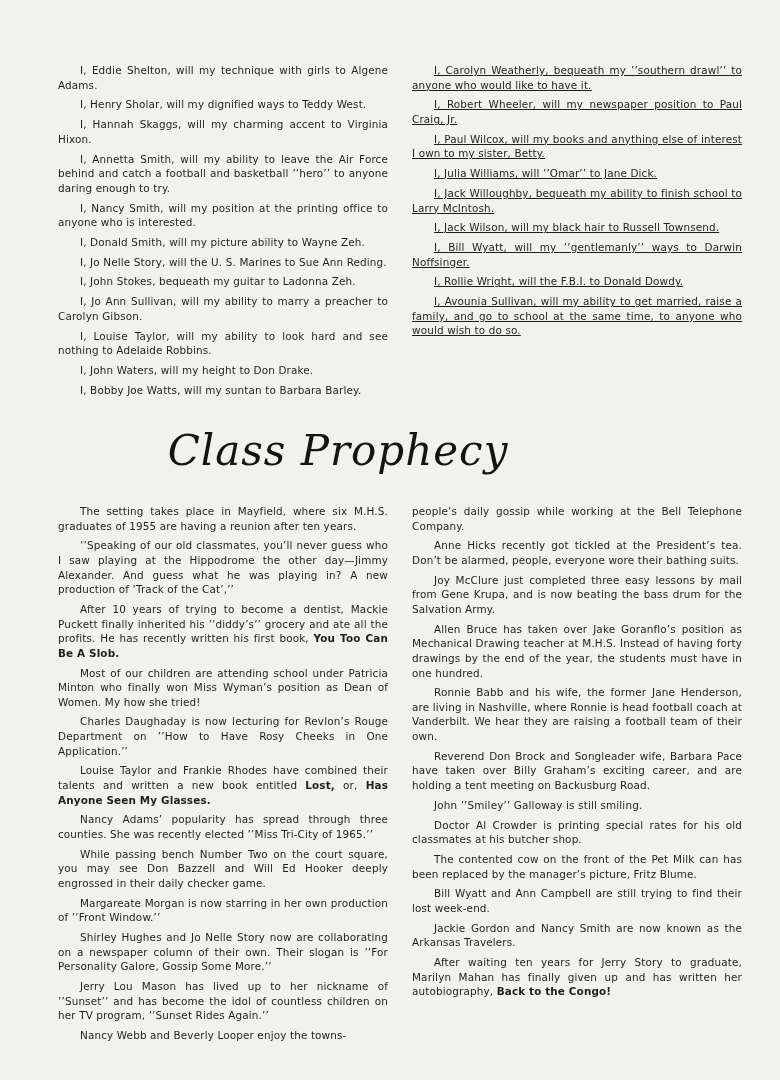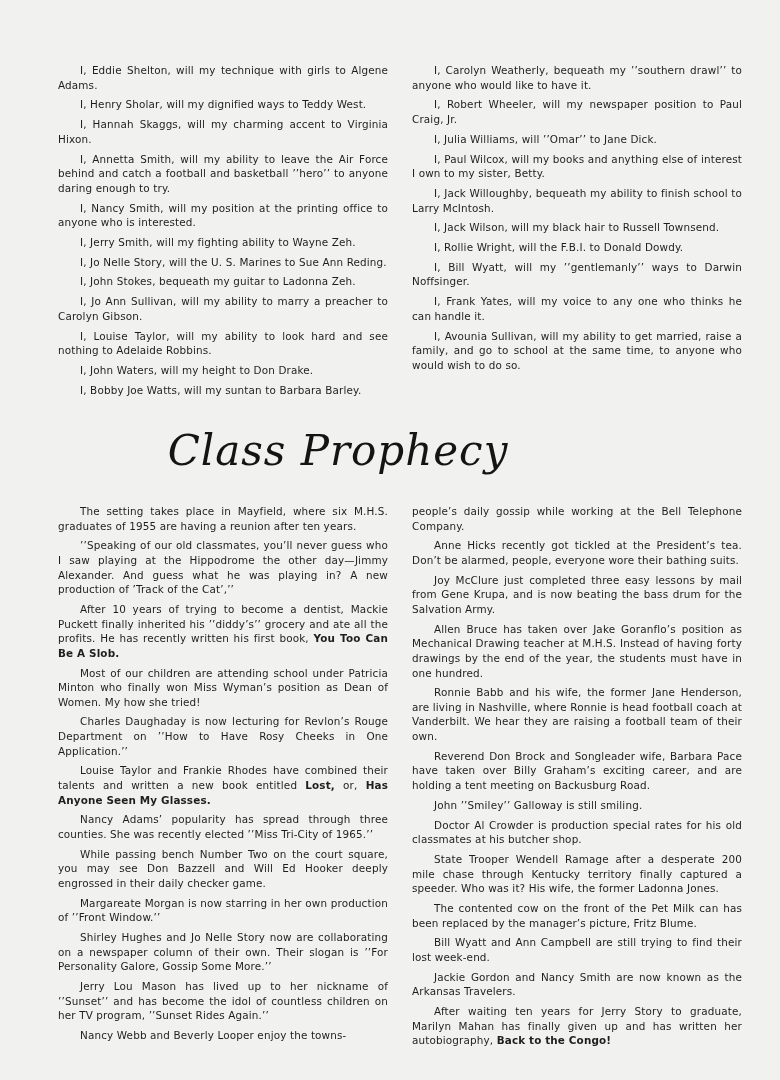--- a/index.html
+++ b/index.html
@@ -16,21 +16,21 @@
     position: absolute;
     width: 330px;
     font-size: 10.4px;
     line-height: 14.6px;
     text-align: justify;
     letter-spacing: 0.15px;
   }
   .col p { margin: 0 0 5.2px 0; text-indent: 22px; }
   .col p.noindent { text-indent: 0; }
   #wills-left { left: 58px; top: 55px; }
-  #wills-right { left: 412px; top: 55px; }
+  #wills-right { left: 412px; top: 55px; text-decoration: underline; }
   #prophecy-left { left: 58px; top: 496px; }
   #prophecy-right { left: 412px; top: 496px; }
   .title {
     position: absolute;
     left: 0; width: 676px; top: 418px;
     text-align: center;
     font-family: "DejaVu Serif", serif;
     font-style: italic;
     font-size: 42px;
     letter-spacing: 1px;
@@ -41,38 +41,37 @@
 </head>
 <body>
 
 <div class="page">
   <div class="col" id="wills-left">
       <p>I, Eddie Shelton, will my technique with girls to Algene Adams.</p>
       <p>I, Henry Sholar, will my dignified ways to Teddy West.</p>
       <p>I, Hannah Skaggs, will my charming accent to Virginia Hixon.</p>
       <p>I, Annetta Smith, will my ability to leave the Air Force behind and catch a football and basketball ’’hero’’ to anyone daring enough to try.</p>
       <p>I, Nancy Smith, will my position at the printing office to anyone who is interested.</p>
-      <p>I, Jerry Smith, will my fighting ability to Wayne Zeh.</p>
+      <p>I, Donald Smith, will my picture ability to Wayne Zeh.</p>
       <p>I, Jo Nelle Story, will the U. S. Marines to Sue Ann Reding.</p>
       <p>I, John Stokes, bequeath my guitar to Ladonna Zeh.</p>
       <p>I, Jo Ann Sullivan, will my ability to marry a preacher to Carolyn Gibson.</p>
       <p>I, Louise Taylor, will my ability to look hard and see nothing to Adelaide Robbins.</p>
       <p>I, John Waters, will my height to Don Drake.</p>
       <p>I, Bobby Joe Watts, will my suntan to Barbara Barley.</p>
     </div>
   <div class="col" id="wills-right">
       <p>I, Carolyn Weatherly, bequeath my ’’southern drawl’’ to anyone who would like to have it.</p>
       <p>I, Robert Wheeler, will my newspaper position to Paul Craig, Jr.</p>
+      <p>I, Paul Wilcox, will my books and anything else of interest I own to my sister, Betty.</p>
       <p>I, Julia Williams, will ’’Omar’’ to Jane Dick.</p>
-      <p>I, Paul Wilcox, will my books and anything else of interest I own to my sister, Betty.</p>
       <p>I, Jack Willoughby, bequeath my ability to finish school to Larry McIntosh.</p>
       <p>I, Jack Wilson, will my black hair to Russell Townsend.</p>
+      <p>I, Bill Wyatt, will my ’’gentlemanly’’ ways to Darwin Noffsinger.</p>
       <p>I, Rollie Wright, will the F.B.I. to Donald Dowdy.</p>
-      <p>I, Bill Wyatt, will my ’’gentlemanly’’ ways to Darwin Noffsinger.</p>
-      <p>I, Frank Yates, will my voice to any one who thinks he can handle it.</p>
       <p>I, Avounia Sullivan, will my ability to get married, raise a family, and go to school at the same time, to anyone who would wish to do so.</p>
     </div>
   <div class="title">Class Prophecy</div>
   <div class="col" id="prophecy-left">
       <p><span>The setting takes place in Mayfield, where six M.H.S. graduates of 1955 are having a reunion after ten years.</span></p>
       <p><span>’’Speaking of our old classmates, you’ll never guess who I saw playing at the Hippodrome the other day—Jimmy Alexander.  And guess what he was playing in? A new production of ’Track of the Cat’,’’</span></p>
       <p><span>After 10 years of trying to become a dentist, Mackie Puckett finally inherited his ’’diddy’s’’ grocery and ate all the profits.  He has recently written his first book, </span><b>You Too Can Be A Slob.</b></p>
       <p><span>Most of our children are attending school under Patricia Minton who finally won Miss Wyman’s position as Dean of Women.  My how she tried!</span></p>
       <p><span>Charles Daughaday is now lecturing for Revlon’s Rouge Department on ’’How to Have Rosy Cheeks in One Application.’’</span></p>
       <p><span>Louise Taylor and Frankie Rhodes have combined their talents and written a new book entitled </span><b>Lost,</b><span> or, </span><b>Has Anyone Seen My Glasses.</b></p>
@@ -84,20 +83,19 @@
       <p><span>Nancy Webb and Beverly Looper enjoy the towns-</span></p>
     </div>
   <div class="col" id="prophecy-right">
       <p class="noindent"><span>people’s daily gossip while working at the Bell Telephone Company.</span></p>
       <p><span>Anne Hicks recently got tickled at the President’s tea. Don’t be alarmed, people, everyone wore their bathing suits.</span></p>
       <p><span>Joy McClure just completed three easy lessons by mail from Gene Krupa, and is now beating the bass drum for the Salvation Army.</span></p>
       <p><span>Allen Bruce has taken over Jake Goranflo’s position as Mechanical Drawing teacher at M.H.S.  Instead of having forty drawings by the end of the year, the students must have in one hundred.</span></p>
       <p><span>Ronnie Babb and his wife, the former Jane Henderson, are living in Nashville, where Ronnie is head football coach at Vanderbilt.  We hear they are raising a football team of their own.</span></p>
       <p><span>Reverend Don Brock and Songleader wife, Barbara Pace have taken over Billy Graham’s exciting career, and are holding a tent meeting on Backusburg Road.</span></p>
       <p><span>John ’’Smiley’’ Galloway is still smiling.</span></p>
-      <p><span>Doctor Al Crowder is production special rates for his old classmates at his butcher shop.</span></p>
-      <p><span>State Trooper Wendell Ramage after a desperate 200 mile chase through Kentucky territory finally captured a speeder.  Who was it?  His wife, the former Ladonna Jones.</span></p>
+      <p><span>Doctor Al Crowder is printing special rates for his old classmates at his butcher shop.</span></p>
       <p><span>The contented cow on the front of the Pet Milk can has been replaced by the manager’s picture, Fritz Blume.</span></p>
       <p><span>Bill Wyatt and Ann Campbell are still trying to find their lost week-end.</span></p>
       <p><span>Jackie Gordon and Nancy Smith are now known as the Arkansas Travelers.</span></p>
       <p><span>After waiting ten years for Jerry Story to graduate, Marilyn Mahan has finally given up and has written her autobiography, </span><b>Back to the Congo!</b></p>
     </div>
 </div>
 
 </body></html>

